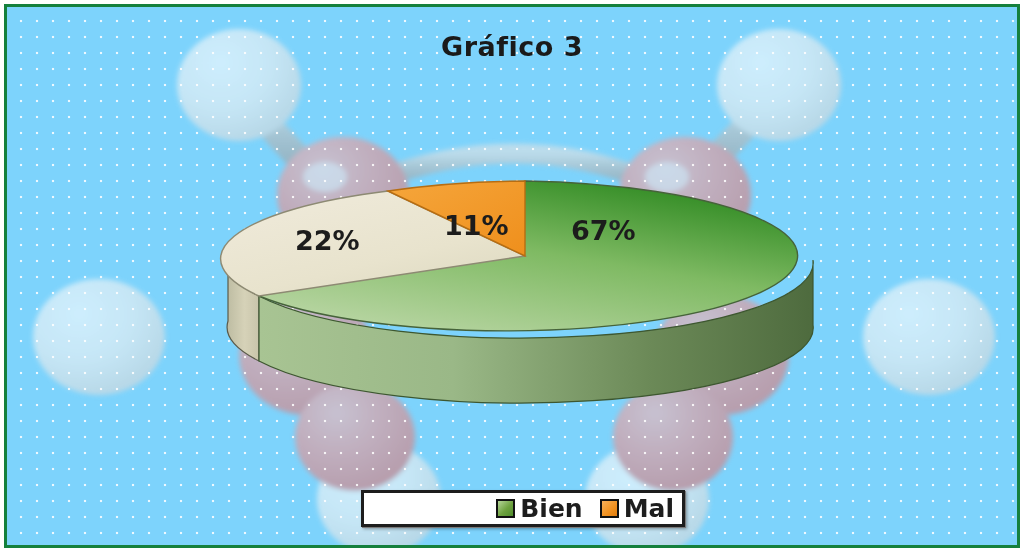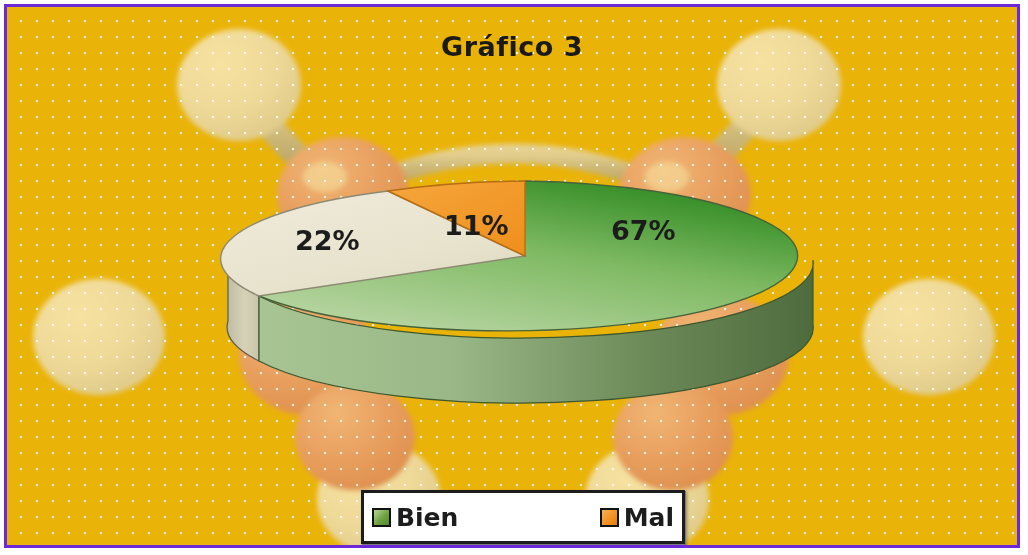--- a/index.html
+++ b/index.html
@@ -15,22 +15,22 @@
   }
 
   
   #chart-frame {
     position: absolute;
     left: 4px;
     top: 4px;
     width: 1016px;
     height: 544px;
     box-sizing: border-box;
-    border: 3px solid #6d28d9;
-    background: #eab308;
+    border: 3px solid #15803d;
+    background: #7dd3fc;
     overflow: hidden;
   }
 
   
   #watermark {
     position: absolute;
     left: 0; top: 0;
     width: 100%; height: 100%;
     overflow: hidden;
   }
@@ -69,38 +69,38 @@
   }
 
   .slice-label {
     position: absolute;
     font-family: "DejaVu Sans", sans-serif;
     font-size: 27px;
     font-weight: bold;
     color: #1c1c1c;
     white-space: nowrap;
   }
-  #label-bien    { left: 604px; top: 208px; }
+  #label-bien    { left: 564px; top: 208px; }
   #label-regular { left: 250px; top: 218px; margin-left: 38px; }
   #label-mal     { left: 437px; top: 183px; margin-top: 20px; }
 
   
   #legend {
     position: absolute;
     left: 354px;
     top: 483px;
     width: 324px;
-    height: 54px;
+    height: 37px;
     box-sizing: border-box;
     background: #ffffff;
     border: 3px solid #1d1d1d;
     box-shadow: 1px 1px 0 #7a7a7a, 2px 2px 3px rgba(0,0,0,0.35);
     display: flex;
     align-items: center;
-    justify-content: space-between;
+    justify-content: flex-end;
     gap: 17px;
     padding: 0 8px;
   }
   .legend-item {
     display: flex;
     align-items: center;
     gap: 5px;
   }
   .legend-swatch {
     width: 19px;

